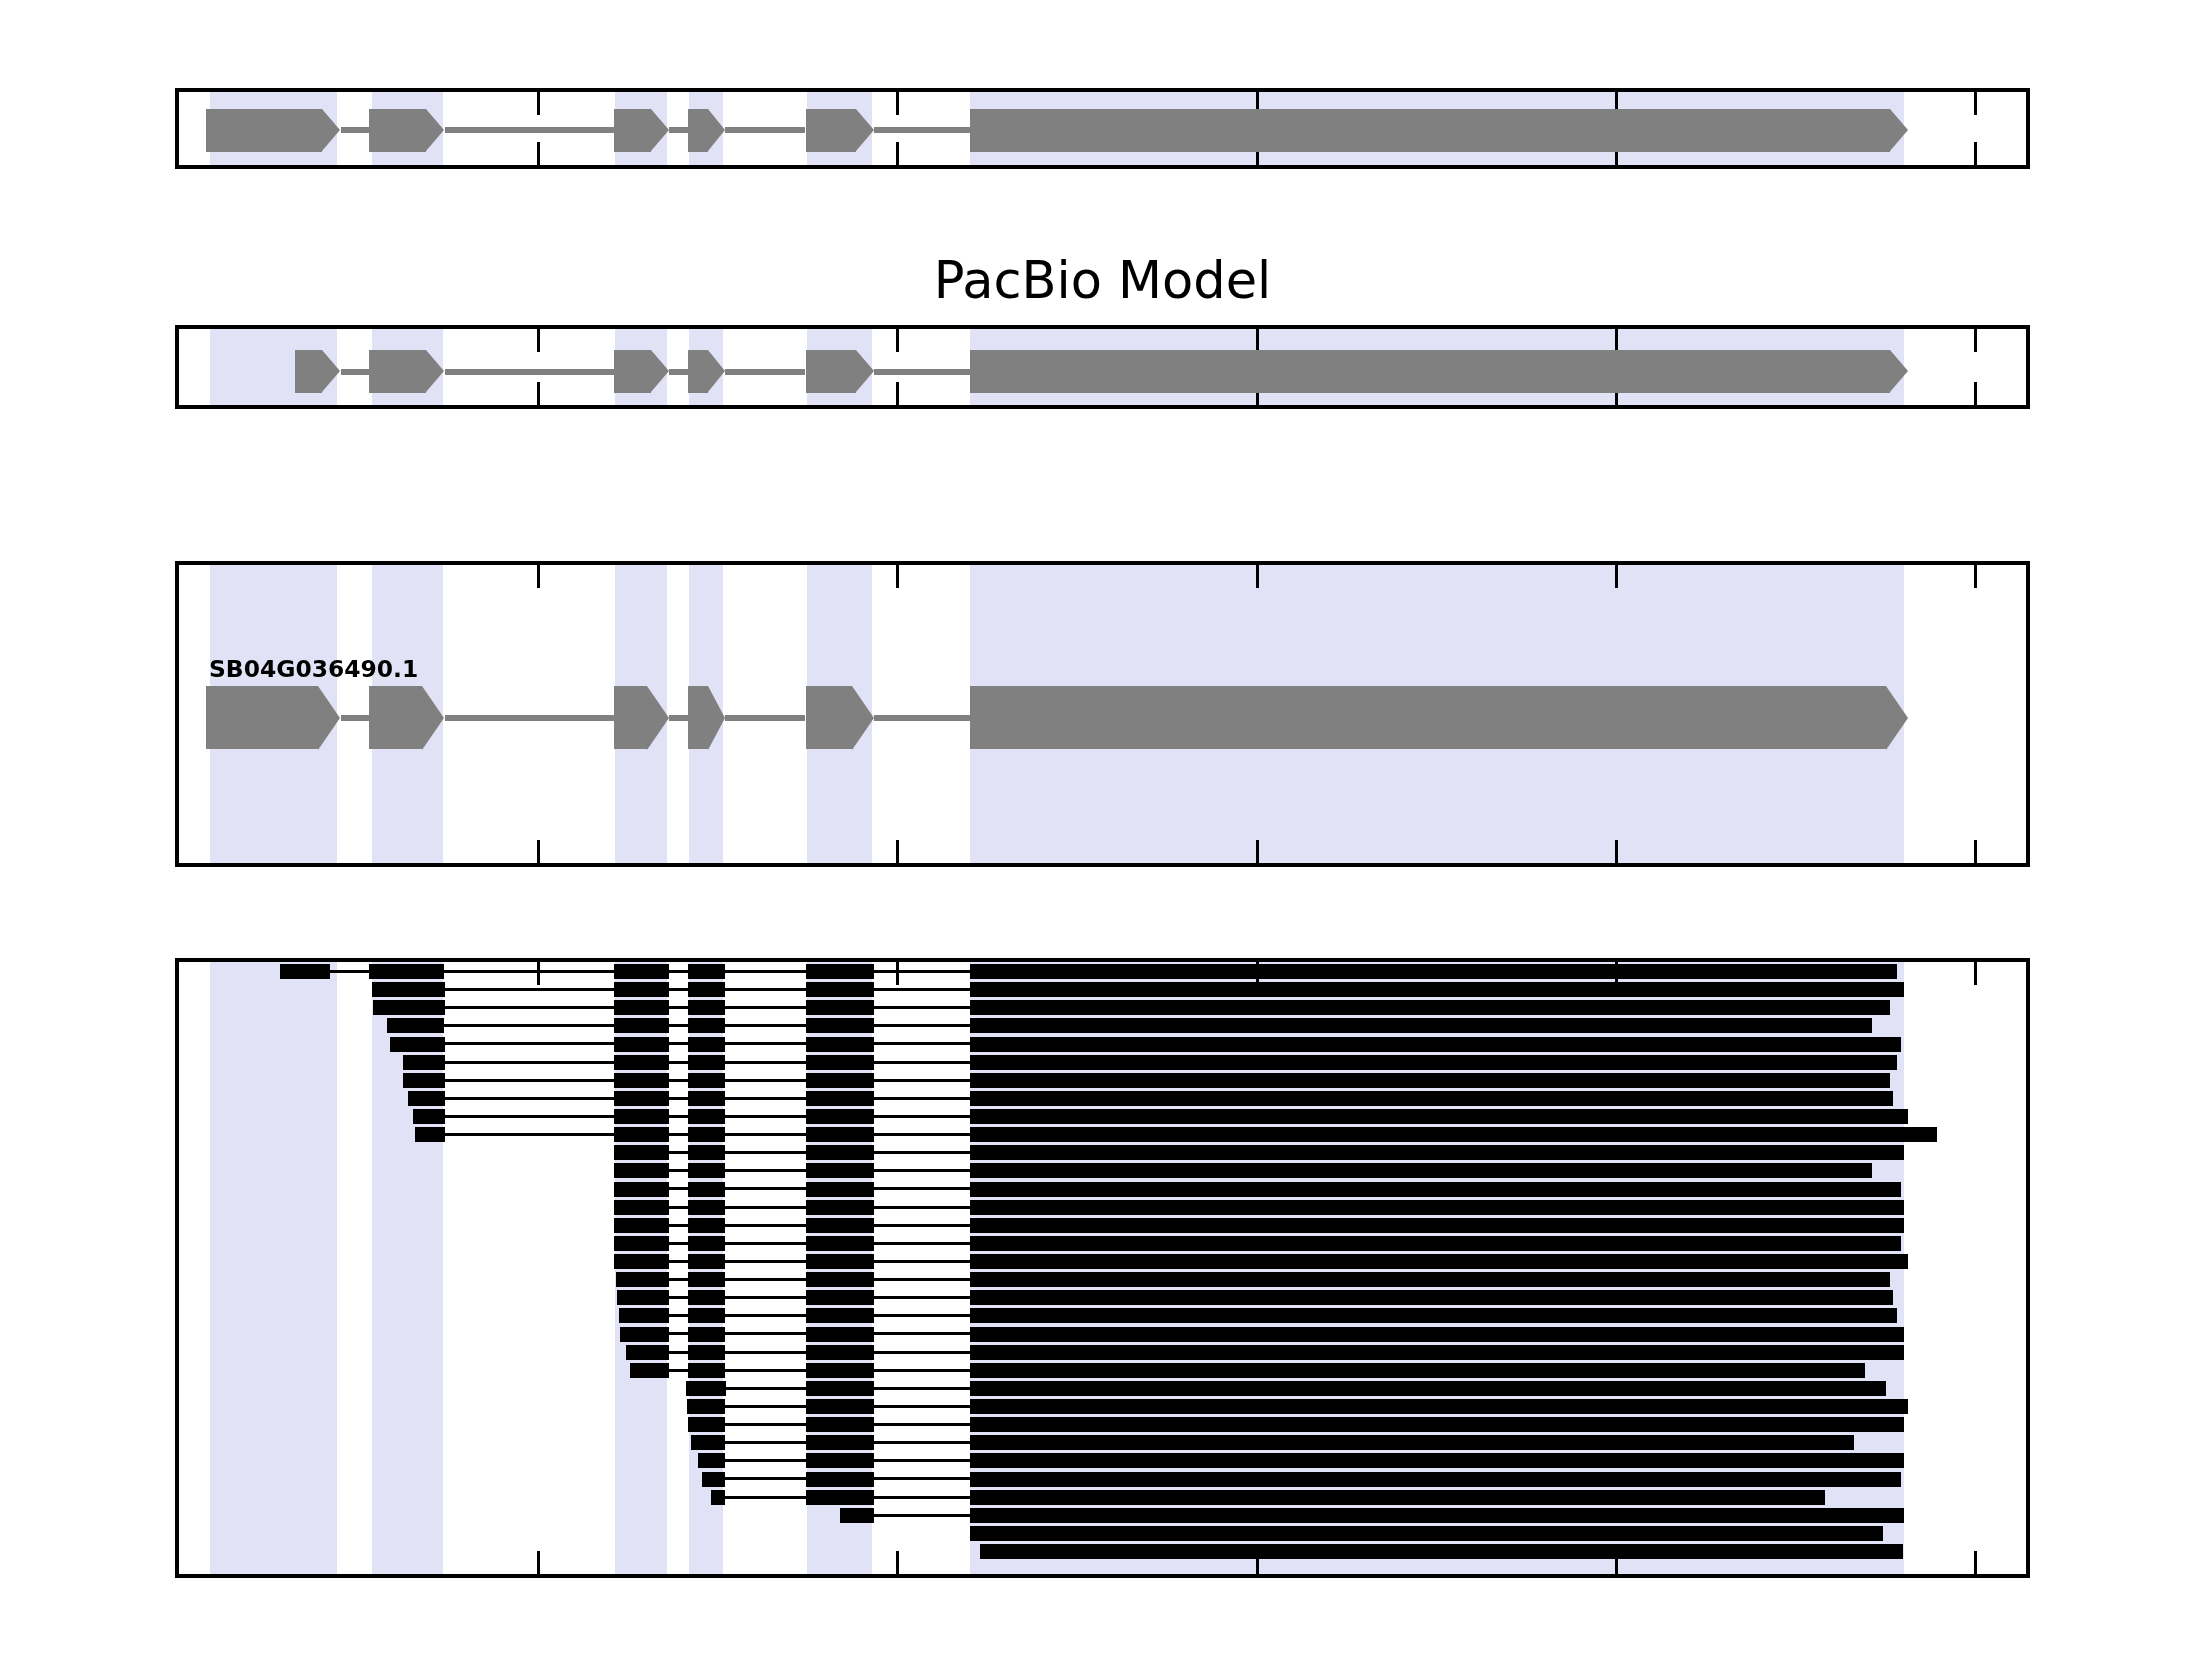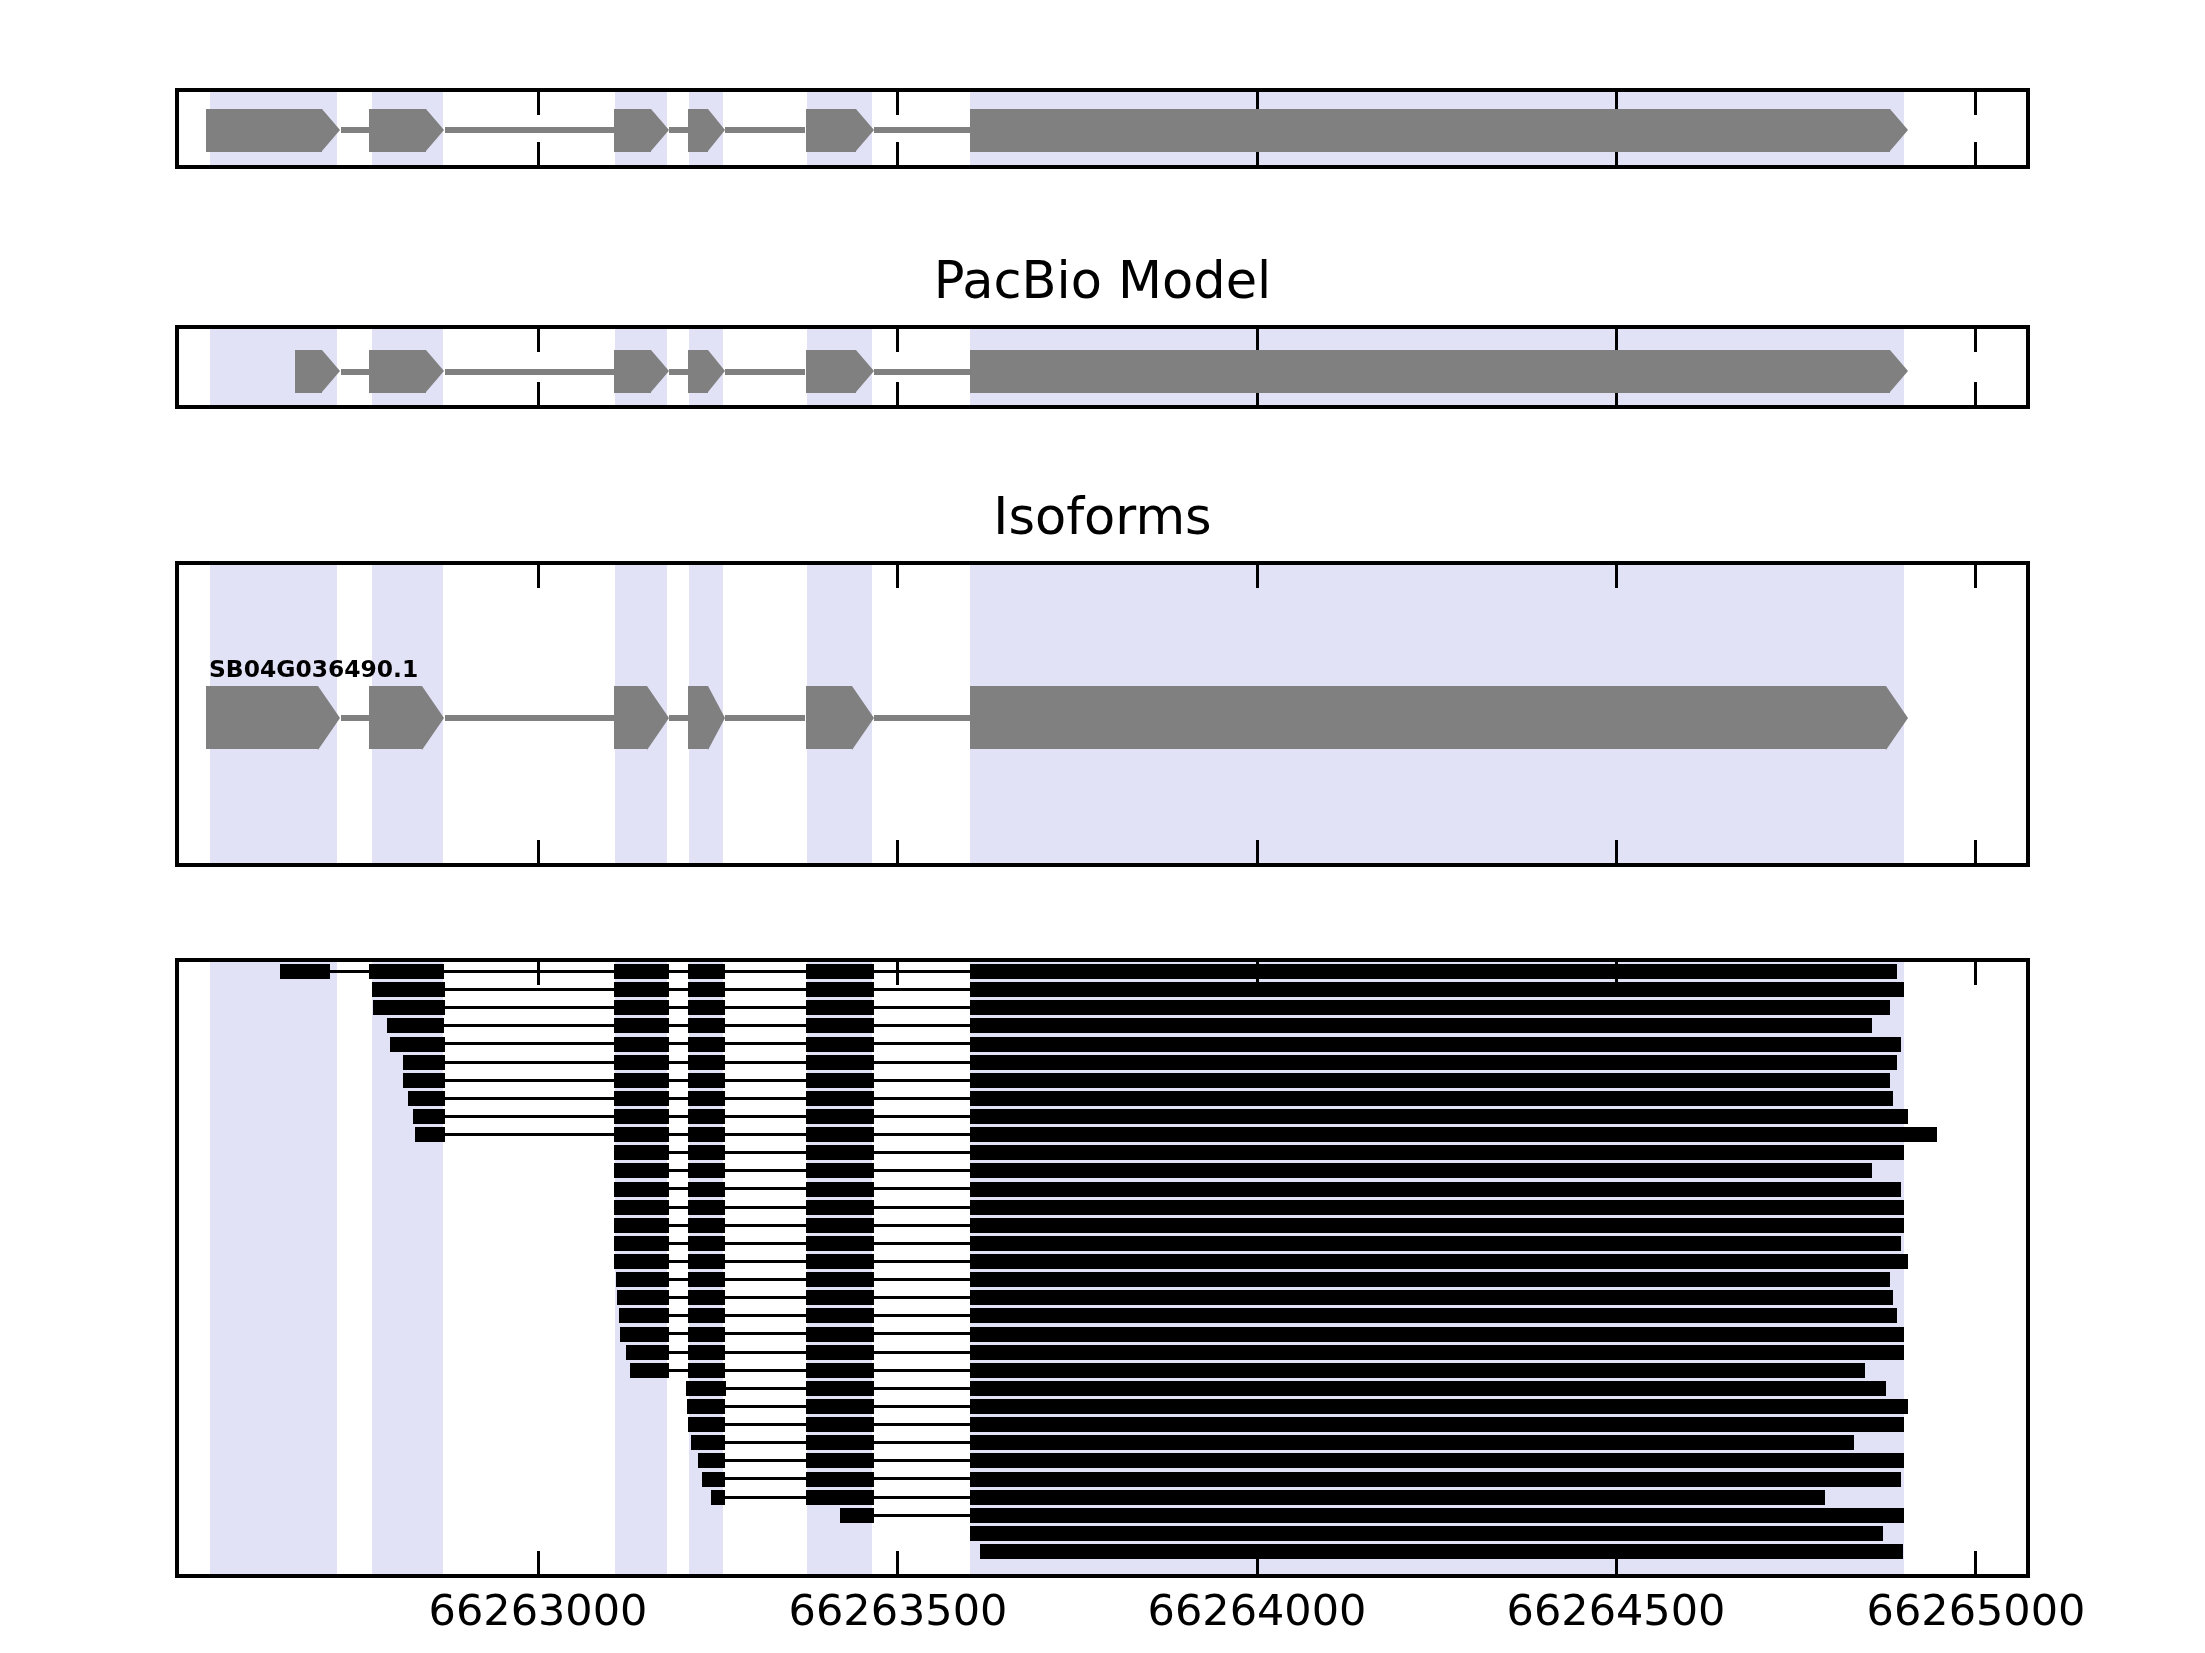--- a/index.html
+++ b/index.html
@@ -133,21 +133,20 @@
       <div class="exon arrow" style="left: 627px; width: 68px; top: 21.4px; height: 43px;">
         <div class="body" style="right: 18px; left: 0px; background: rgb(128, 128, 128);"></div>
         <div style="position: absolute; right: 0px; top: 0px; width: 0px; height: 0px; border-top: 21.4px solid transparent; border-bottom: 21.4px solid transparent; border-left: 18px solid rgb(128, 128, 128);"></div>
       </div>
       <div class="exon arrow" style="left: 791px; width: 938px; top: 21.4px; height: 43px;">
         <div class="body" style="right: 18px; left: 0px; background: rgb(128, 128, 128);"></div>
         <div style="position: absolute; right: 0px; top: 0px; width: 0px; height: 0px; border-top: 21.4px solid transparent; border-bottom: 21.4px solid transparent; border-left: 18px solid rgb(128, 128, 128);"></div>
       </div>
     </div>
 
-  <div class="panel-title" style="top:491px;">Isoforms</div>
   <div class="panel" id="p-iso" style="left:175px;top:561px;width:1855px;height:306px;">
       <div class="band" style="left: 31px; width: 127px; background: rgb(226, 226, 247);"></div>
       <div class="band" style="left: 193px; width: 71px; background: rgb(226, 226, 247);"></div>
       <div class="band" style="left: 436px; width: 52px; background: rgb(226, 226, 247);"></div>
       <div class="band" style="left: 510px; width: 34px; background: rgb(226, 226, 247);"></div>
       <div class="band" style="left: 628px; width: 65px; background: rgb(226, 226, 247);"></div>
       <div class="band" style="left: 791px; width: 934px; background: rgb(226, 226, 247);"></div>
       <div class="tick top" style="left: 358px; height: 23.4px;"></div>
       <div class="tick bot" style="left: 358px; height: 23.4px;"></div>
       <div class="tick top" style="left: 717px; height: 23.4px;"></div>
@@ -363,22 +362,15 @@
       <div class="read-block" style="left: 791px; width: 855px; top: 528px; height: 15px; background: rgb(0, 0, 0);"></div>
       <div class="read-line" style="left: 661px; width: 1064px; top: 552px; background: rgb(0, 0, 0);"></div>
       <div class="read-block" style="left: 661px; width: 34px; top: 546px; height: 15px; background: rgb(0, 0, 0);"></div>
       <div class="read-block" style="left: 791px; width: 934px; top: 546px; height: 15px; background: rgb(0, 0, 0);"></div>
       <div class="read-line" style="left: 791px; width: 913px; top: 570px; background: rgb(0, 0, 0);"></div>
       <div class="read-block" style="left: 791px; width: 913px; top: 564px; height: 15px; background: rgb(0, 0, 0);"></div>
       <div class="read-line" style="left: 801px; width: 923px; top: 588px; background: rgb(0, 0, 0);"></div>
       <div class="read-block" style="left: 801px; width: 923px; top: 582px; height: 15px; background: rgb(0, 0, 0);"></div>
     </div>
 
-  <div class="axis-labels" id="axis-labels" style="top:1585px;">
-      <div class="axis-label" style="left: 538px; top: 0px;">66263000</div>
-      <div class="axis-label" style="left: 898px; top: 0px;">66263500</div>
-      <div class="axis-label" style="left: 1257px; top: 0px;">66264000</div>
-      <div class="axis-label" style="left: 1616px; top: 0px;">66264500</div>
-      <div class="axis-label" style="left: 1976px; top: 0px;">66265000</div>
-    </div>
 
 </div>
 
 
 </body></html>

